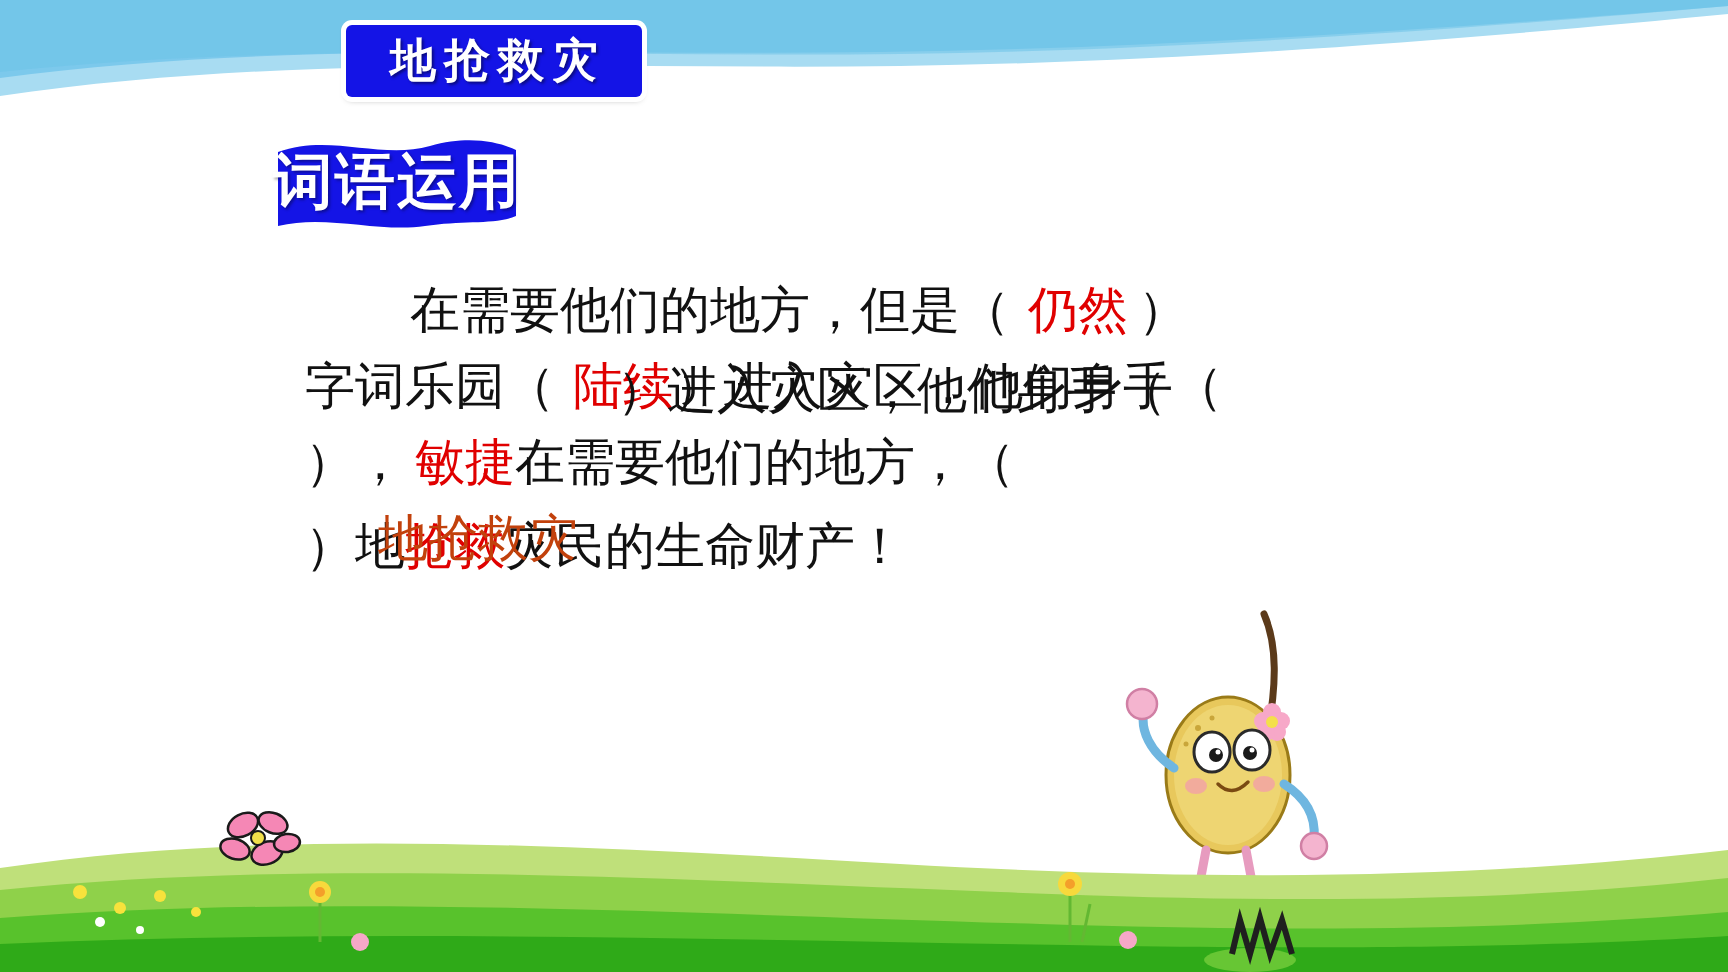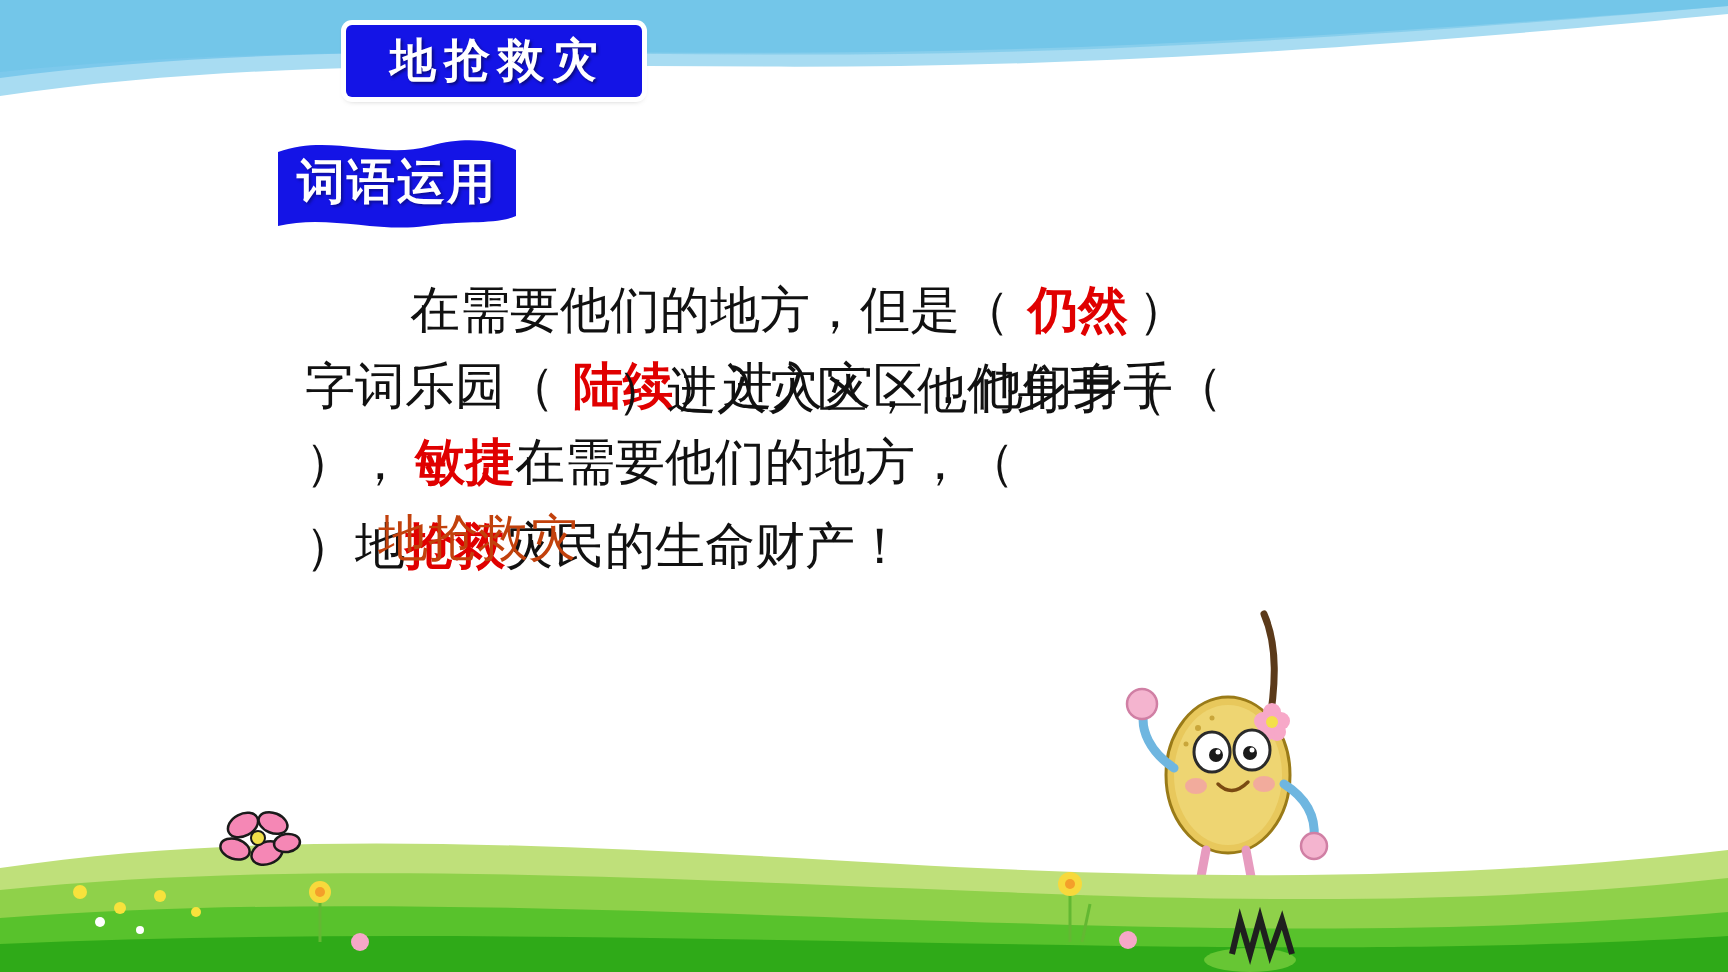--- a/index.html
+++ b/index.html
@@ -33,38 +33,38 @@
     white-space:nowrap;padding-left:8px;
   }
 
   
   .ribbon{position:absolute;left:268px;top:124px;width:258px;height:110px;}
   .ribbon svg{position:absolute;left:0;top:0;}
   .ribbon .txt{
     position:absolute;left:0;top:0;width:258px;height:110px;
     display:flex;align-items:center;justify-content:center;
     color:#ffffff;font-family:Liberation Sans, sans-serif;
-    font-size:48px;font-weight:700;letter-spacing:2px;
+    font-size:60px;font-weight:700;letter-spacing:2px;
     text-shadow:2px 2px 3px rgba(0,0,0,.35);
     padding-top:6px;box-sizing:border-box;white-space:nowrap;
   }
 
   
   .body-text{
     position:absolute;left:305px;top:272px;width:1000px;
     font-family:"DejaVu Serif","Liberation Serif",serif;
     font-size:50px;line-height:76px;color:#111111;
     white-space:nowrap;
   }
   .tline{position:absolute;left:0;white-space:nowrap;}
   .l1{top:0px;   left:105px;}
   .l2{top:76px;  left:0px;}
   .l3{top:152px; left:0px;}
   .l4{top:236px; left:0px;}
-  .red{color:#e00000;font-weight:bold;}
+  .red{color:#e00000;}
   .sp{display:inline-block;width:18px;}
   .sp-s{display:inline-block;width:10px;}
 
   
   .overlay{
     position:absolute;
     font-family:"DejaVu Serif","Liberation Serif",serif;
     font-size:50px;line-height:1;white-space:nowrap;color:#111;
   }
   .ov-red{color:#c2410c;}

